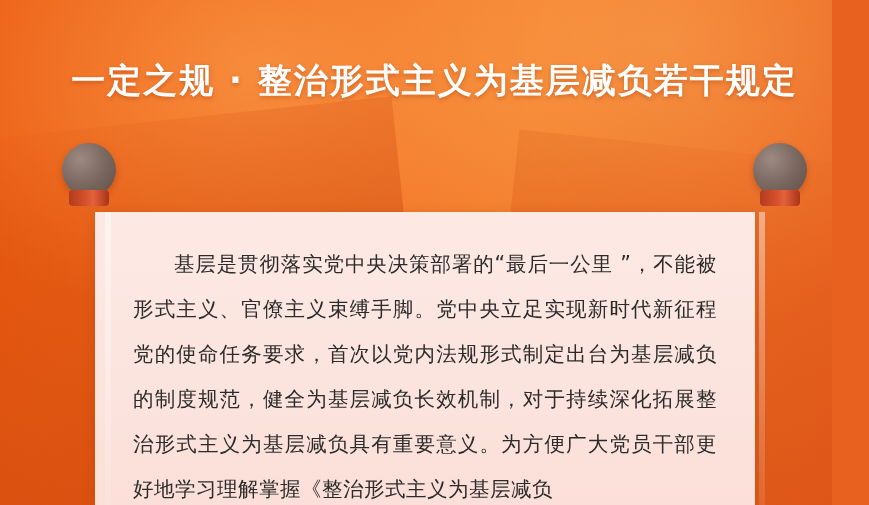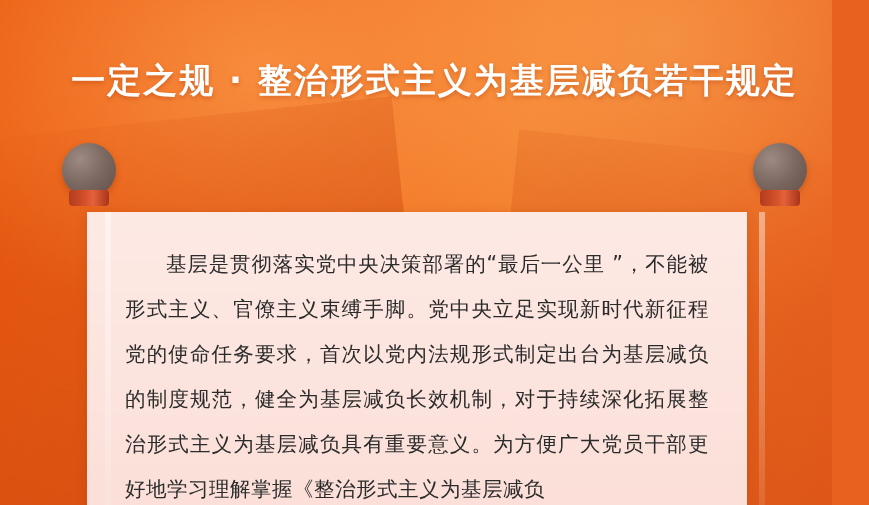--- a/index.html
+++ b/index.html
@@ -116,21 +116,21 @@
     border-radius: 4px;
     background: linear-gradient(90deg, #b13c1e 0%, #d4502a 40%, #e4613a 60%, #a83419 100%);
     z-index: 6;
   }
   .collar-left { left: 69px; }
   .collar-right { left: 760px; }
 
   
   .panel {
     position: absolute;
-    left: 87px;
+    left: 95px;
     top: 212px;
     width: 660px;
     height: 293px;
     background: linear-gradient(180deg, #fde9e4 0%, #fce4de 55%, #fbdfd8 100%);
     box-shadow: 0 2px 10px rgba(140,50,10,0.22);
     z-index: 5;
     overflow: hidden;
   }
   .panel-inner {
     padding: 30px 38px 0 38px;

